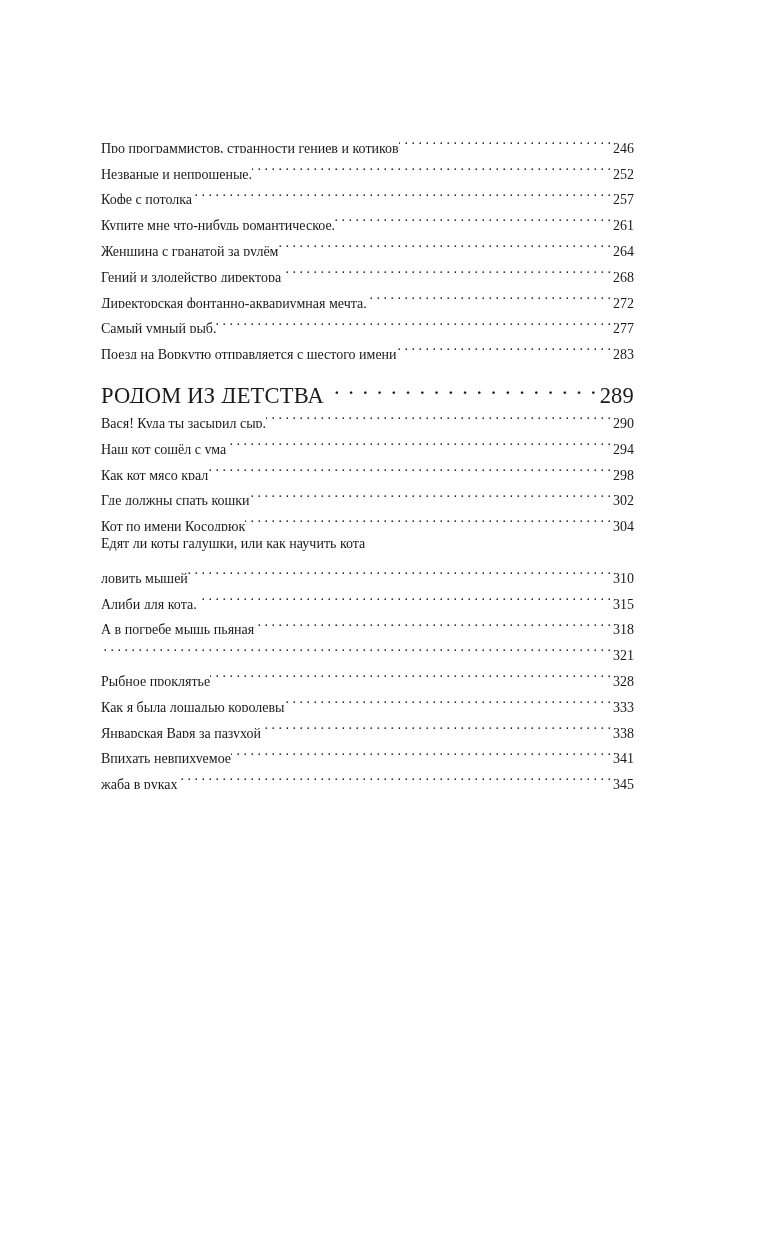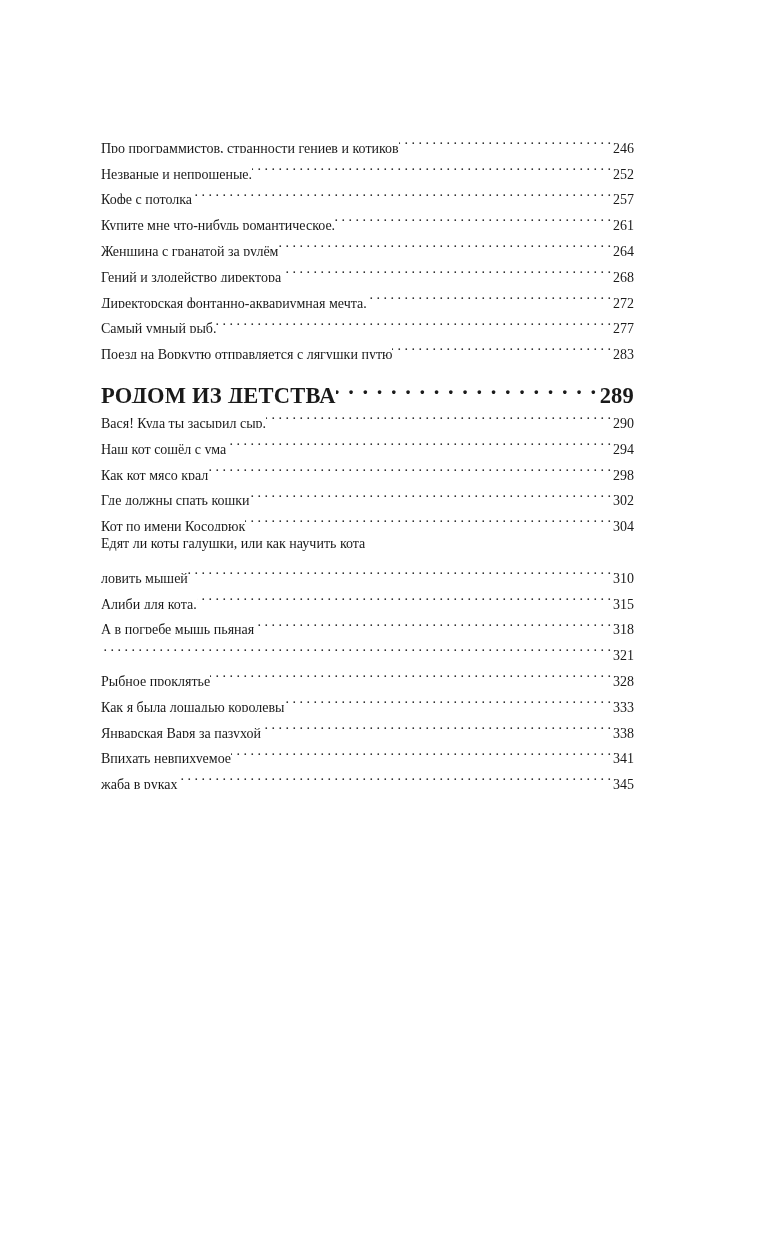--- a/index.html
+++ b/index.html
@@ -47,21 +47,21 @@
     float: right;
   }
   .row .page {
     flex: 0 0 auto;
     padding-left: 2px;
   }
   .row.line1 {
     height: 25.8px;
   }
   .row.heading {
-    font-weight: bold;
+    font-weight: normal;
     font-size: 22.5px;
     height: 33px;
     line-height: 33px;
     margin-top: 11px;
     margin-bottom: -1px;
     letter-spacing: 0.2px;
   }
   .row.heading .leader::before {
     content: ". . . . . . . . . . . . . . . . . . . . . . . . . . . . . . . . . . . . . . . . . . . . . . . . . . . . . . . . . . . . . . . . . . .";
     letter-spacing: 1.5px;
@@ -106,21 +106,21 @@
     <span class="title">Директорская фонтанно-аквариумная мечта.</span>
     <span class="leader"></span>
     <span class="page">272</span>
   </div>
   <div class="row">
     <span class="title">Самый умный рыб.</span>
     <span class="leader"></span>
     <span class="page">277</span>
   </div>
   <div class="row">
-    <span class="title">Поезд на Воркутю отправляется с лягушки путю</span>
+    <span class="title">Поезд на Воркутю отправляется с шестого имени</span>
     <span class="leader"></span>
     <span class="page">283</span>
   </div>
 
   <div class="row heading">
     <span class="title">РОДОМ ИЗ ДЕТСТВА</span>
     <span class="leader"></span>
     <span class="page">289</span>
   </div>
 

